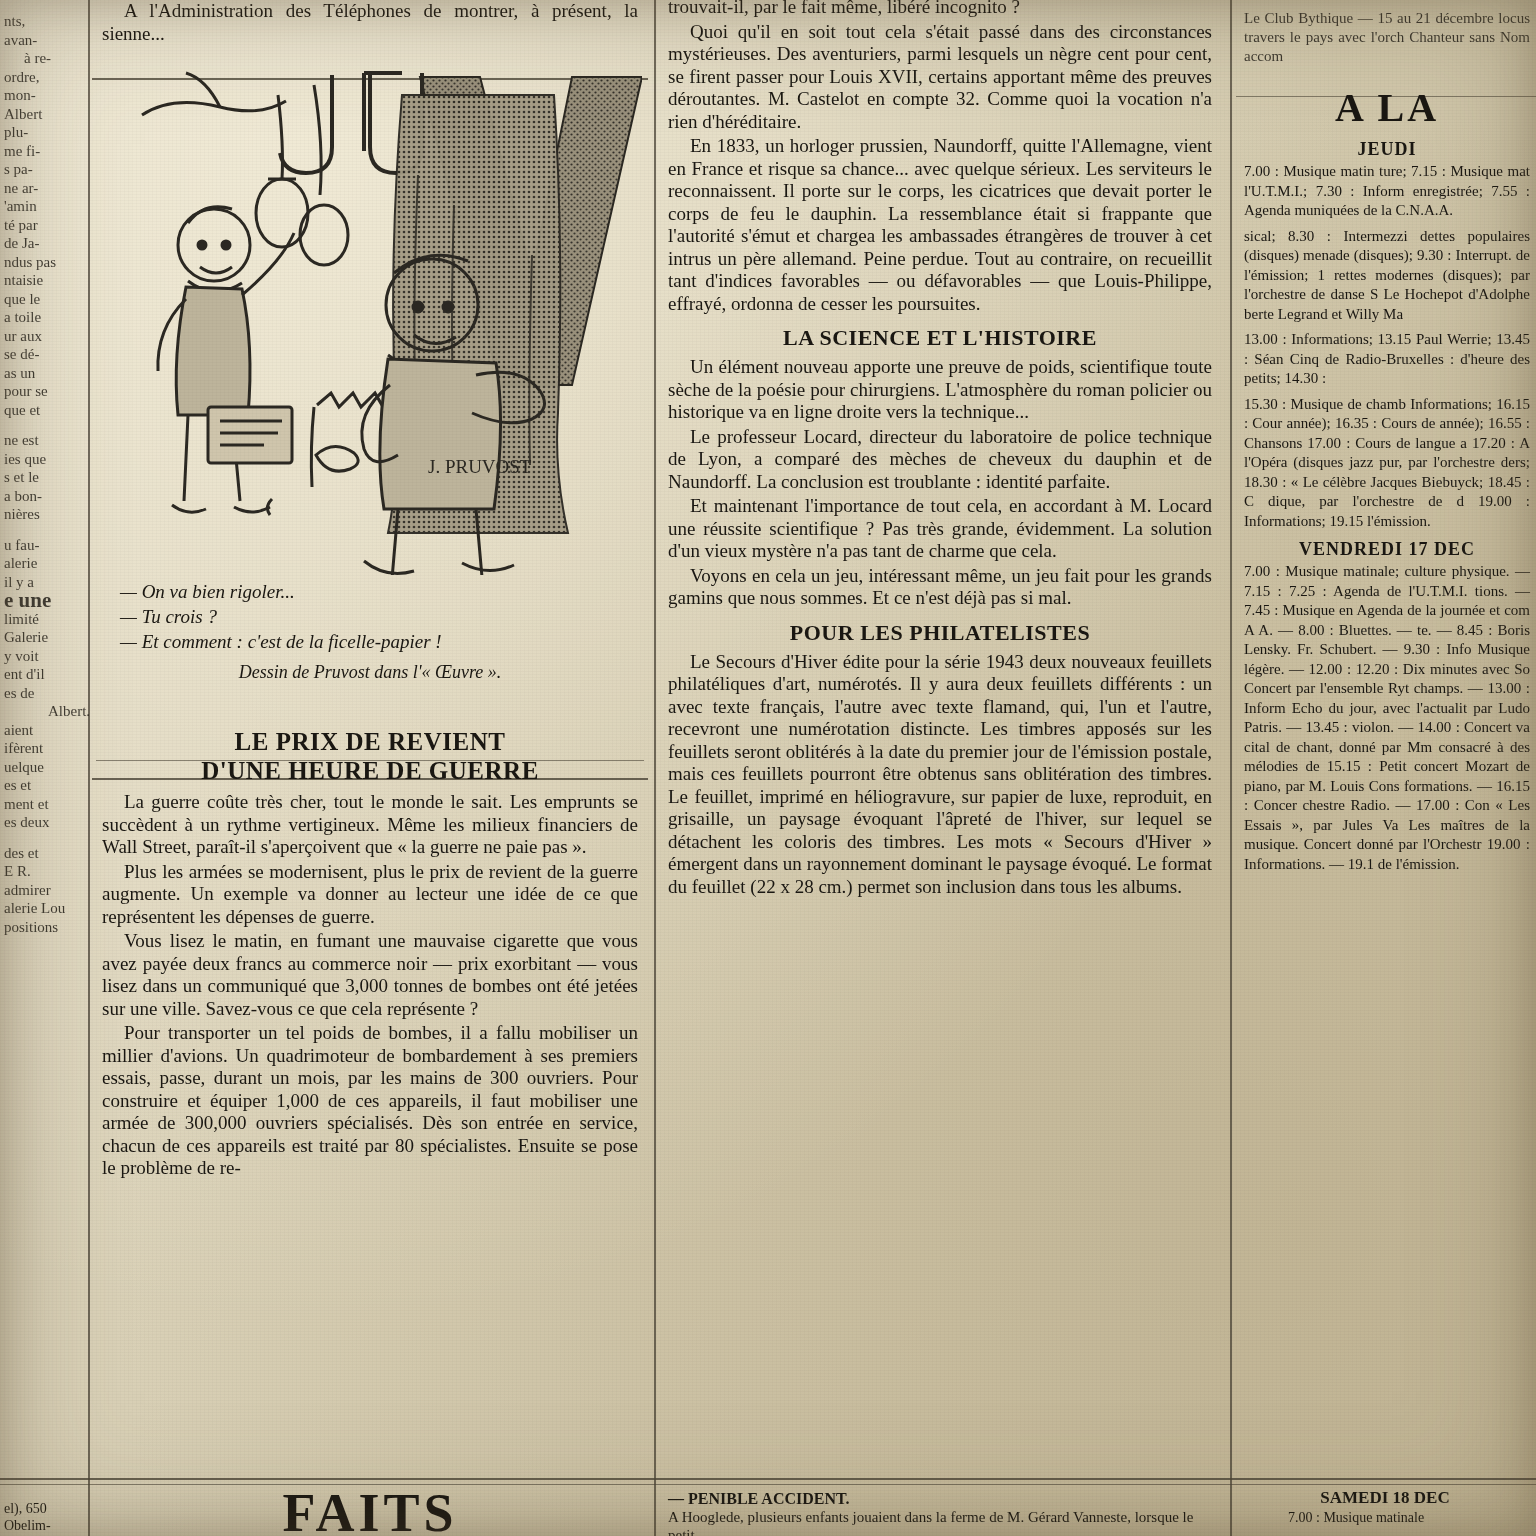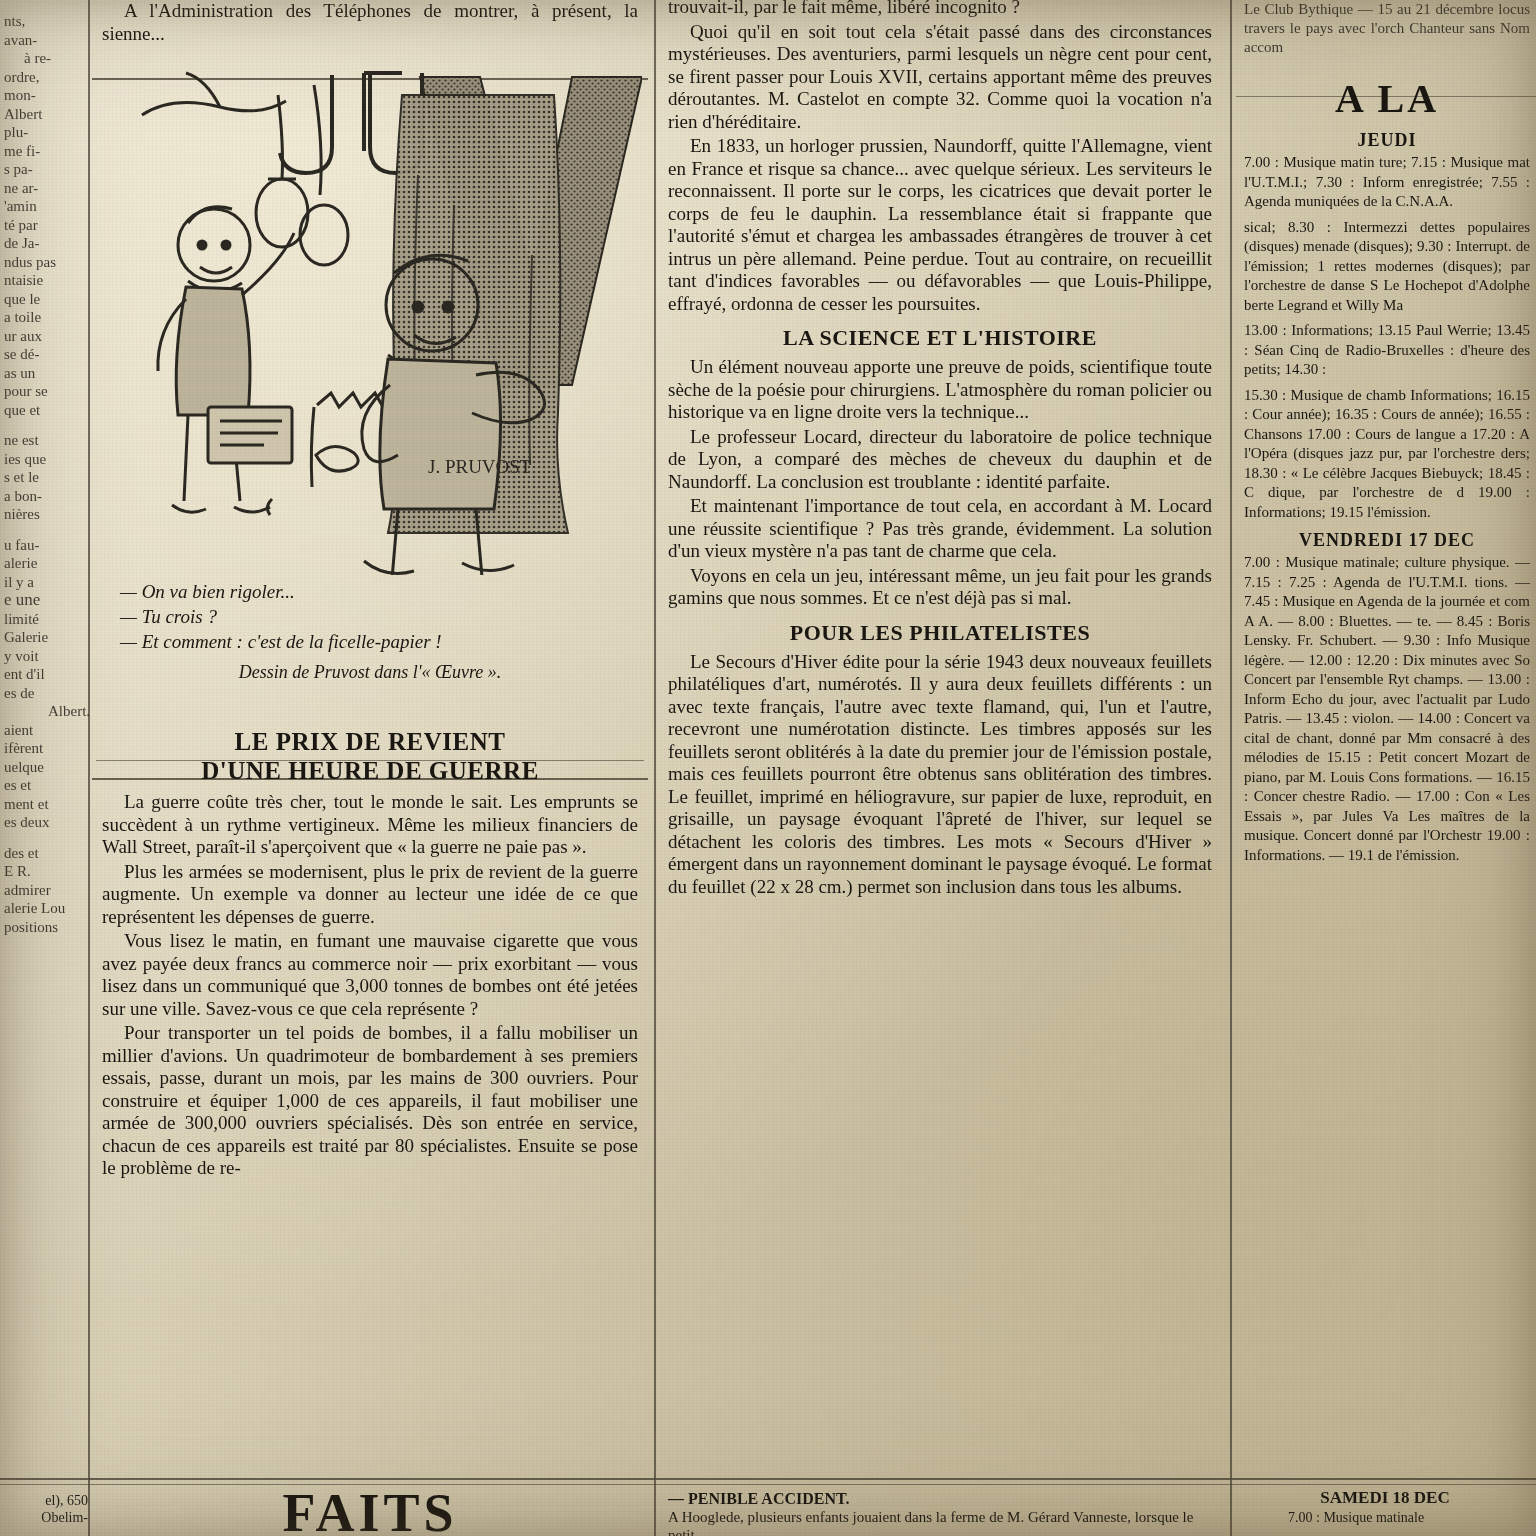--- a/index.html
+++ b/index.html
@@ -68,21 +68,21 @@
   .bottomstrip{position:absolute;left:0;right:0;top:1486px;height:50px;}
   .faits{
     font-size:54px;font-weight:bold;letter-spacing:4px;
     text-align:center;
   }
   .smallhead{font-weight:bold;font-size:16px;}
   .c4 .dayhead{text-align:center;font-weight:bold;font-size:18px;margin:8px 0 2px 0;letter-spacing:1px;}
   .c4 .ala{font-size:40px;font-weight:bold;letter-spacing:3px;text-align:center;margin:18px 0 6px 0;}
   .fade{opacity:.82;}
   .clipR{overflow:hidden;}
-  .tiny{font-size:13px;line-height:16px;}
+  .tiny{font-size:13px;line-height:16px;margin-top:9px;}
 </style>
 </head>
 <body>
 
 <div id="page">
 
   <div class="vrule" style="left:88px;"></div>
   <div class="vrule" style="left:654px;"></div>
   <div class="vrule" style="left:1230px;"></div>
 
@@ -118,21 +118,21 @@
         <div style="font-size: 15px; line-height: 18.5px;">pour se</div>
         <div style="font-size: 15px; line-height: 18.5px;">que et</div>
         <div style="font-size: 15px; line-height: 18.5px; margin-top: 12px;">ne est</div>
         <div style="font-size: 15px; line-height: 18.5px;">ies que</div>
         <div style="font-size: 15px; line-height: 18.5px;">s et le</div>
         <div style="font-size: 15px; line-height: 18.5px;">a bon-</div>
         <div style="font-size: 15px; line-height: 18.5px;">nières</div>
         <div style="font-size: 15px; line-height: 18.5px; margin-top: 12px;">u fau-</div>
         <div style="font-size: 15px; line-height: 18.5px;">alerie</div>
         <div style="font-size: 15px; line-height: 18.5px;">il y a</div>
-        <div style="font-size: 17px; line-height: 18.5px;">e une</div>
+        <div style="font-size: 21px; line-height: 18.5px; font-weight: bold;">e une</div>
         <div style="font-size: 15px; line-height: 18.5px;">limité</div>
         <div style="font-size: 15px; line-height: 18.5px;">Galerie</div>
         <div style="font-size: 15px; line-height: 18.5px;">y voit</div>
         <div style="font-size: 15px; line-height: 18.5px;">ent d'il</div>
         <div style="font-size: 15px; line-height: 18.5px;">es de</div>
         <div style="font-size: 15px; line-height: 18.5px; margin-left: 44px;">Albert.</div>
         <div style="font-size: 15px; line-height: 18.5px;">aient</div>
         <div style="font-size: 15px; line-height: 18.5px;">ifèrent</div>
         <div style="font-size: 15px; line-height: 18.5px;">uelque</div>
         <div style="font-size: 15px; line-height: 18.5px;">es et</div>
@@ -280,21 +280,21 @@
         <p style="font-size: 15px; line-height: 19.5px; margin-bottom: 6px;">7.00 : Musique matin ture; 7.15 : Musique mat l'U.T.M.I.; 7.30 : Inform enregistrée; 7.55 : Agenda muniquées de la C.N.A.A.</p>
         <p style="font-size: 15px; line-height: 19.5px; margin-bottom: 6px;">sical; 8.30 : Intermezzi dettes populaires (disques) menade (disques); 9.30 : Interrupt. de l'émission; 1 rettes modernes (disques); par l'orchestre de danse S Le Hochepot d'Adolphe berte Legrand et Willy Ma</p>
         <p style="font-size: 15px; line-height: 19.5px; margin-bottom: 6px;">13.00 : Informations; 13.15 Paul Werrie; 13.45 : Séan Cinq de Radio-Bruxelles : d'heure des petits; 14.30 :</p>
         <p style="font-size: 15px; line-height: 19.5px; margin-bottom: 6px;">15.30 : Musique de chamb Informations; 16.15 : Cour année); 16.35 : Cours de année); 16.55 : Chansons 17.00 : Cours de langue a 17.20 : A l'Opéra (disques jazz pur, par l'orchestre ders; 18.30 : « Le célèbre Jacques Biebuyck; 18.45 : C dique, par l'orchestre de d 19.00 : Informations; 19.15 l'émission.</p>
         <div class="dayhead">VENDREDI 17 DEC</div>
         <p style="font-size: 15px; line-height: 19.5px; margin-bottom: 6px;">7.00 : Musique matinale; culture physique. — 7.15 : 7.25 : Agenda de l'U.T.M.I. tions. — 7.45 : Musique en Agenda de la journée et com A A. — 8.00 : Bluettes. — te. — 8.45 : Boris Lensky. Fr. Schubert. — 9.30 : Info Musique légère. — 12.00 : 12.20 : Dix minutes avec So Concert par l'ensemble Ryt champs. — 13.00 : Inform Echo du jour, avec l'actualit par Ludo Patris. — 13.45 : violon. — 14.00 : Concert va cital de chant, donné par Mm consacré à des mélodies de 15.15 : Petit concert Mozart de piano, par M. Louis Cons formations. — 16.15 : Concer chestre Radio. — 17.00 : Con « Les Essais », par Jules Va Les maîtres de la musique. Concert donné par l'Orchestr 19.00 : Informations. — 19.1 de l'émission.</p>
       </div>
   </div>
 
   <div class="bottomstrip">
-    <div style="position:absolute;left:4px;top:6px;width:84px;font-size:14px;line-height:17px;text-align:right;">el), 650 Obelim-</div>
+    <div style="position:absolute;left:4px;top:14px;width:84px;font-size:14px;line-height:17px;">el), 650 Obelim-</div>
     <div class="faits" style="position:absolute;left:120px;top:-4px;width:500px;">FAITS</div>
     <div style="position:absolute;left:668px;top:4px;width:546px;">
       <div class="smallhead">— PENIBLE ACCIDENT.</div>
       <div style="font-size:15px;line-height:18px;">A Hooglede, plusieurs enfants jouaient dans la ferme de M. Gérard Vanneste, lorsque le petit</div>
     </div>
     <div style="position:absolute;left:1240px;top:2px;width:290px;text-align:center;font-weight:bold;font-size:17px;">SAMEDI 18 DEC</div>
     <div style="position:absolute;left:1288px;top:24px;width:290px;font-size:14px;">7.00 : Musique matinale</div>
   </div>
 
   <div id="grain"></div>

